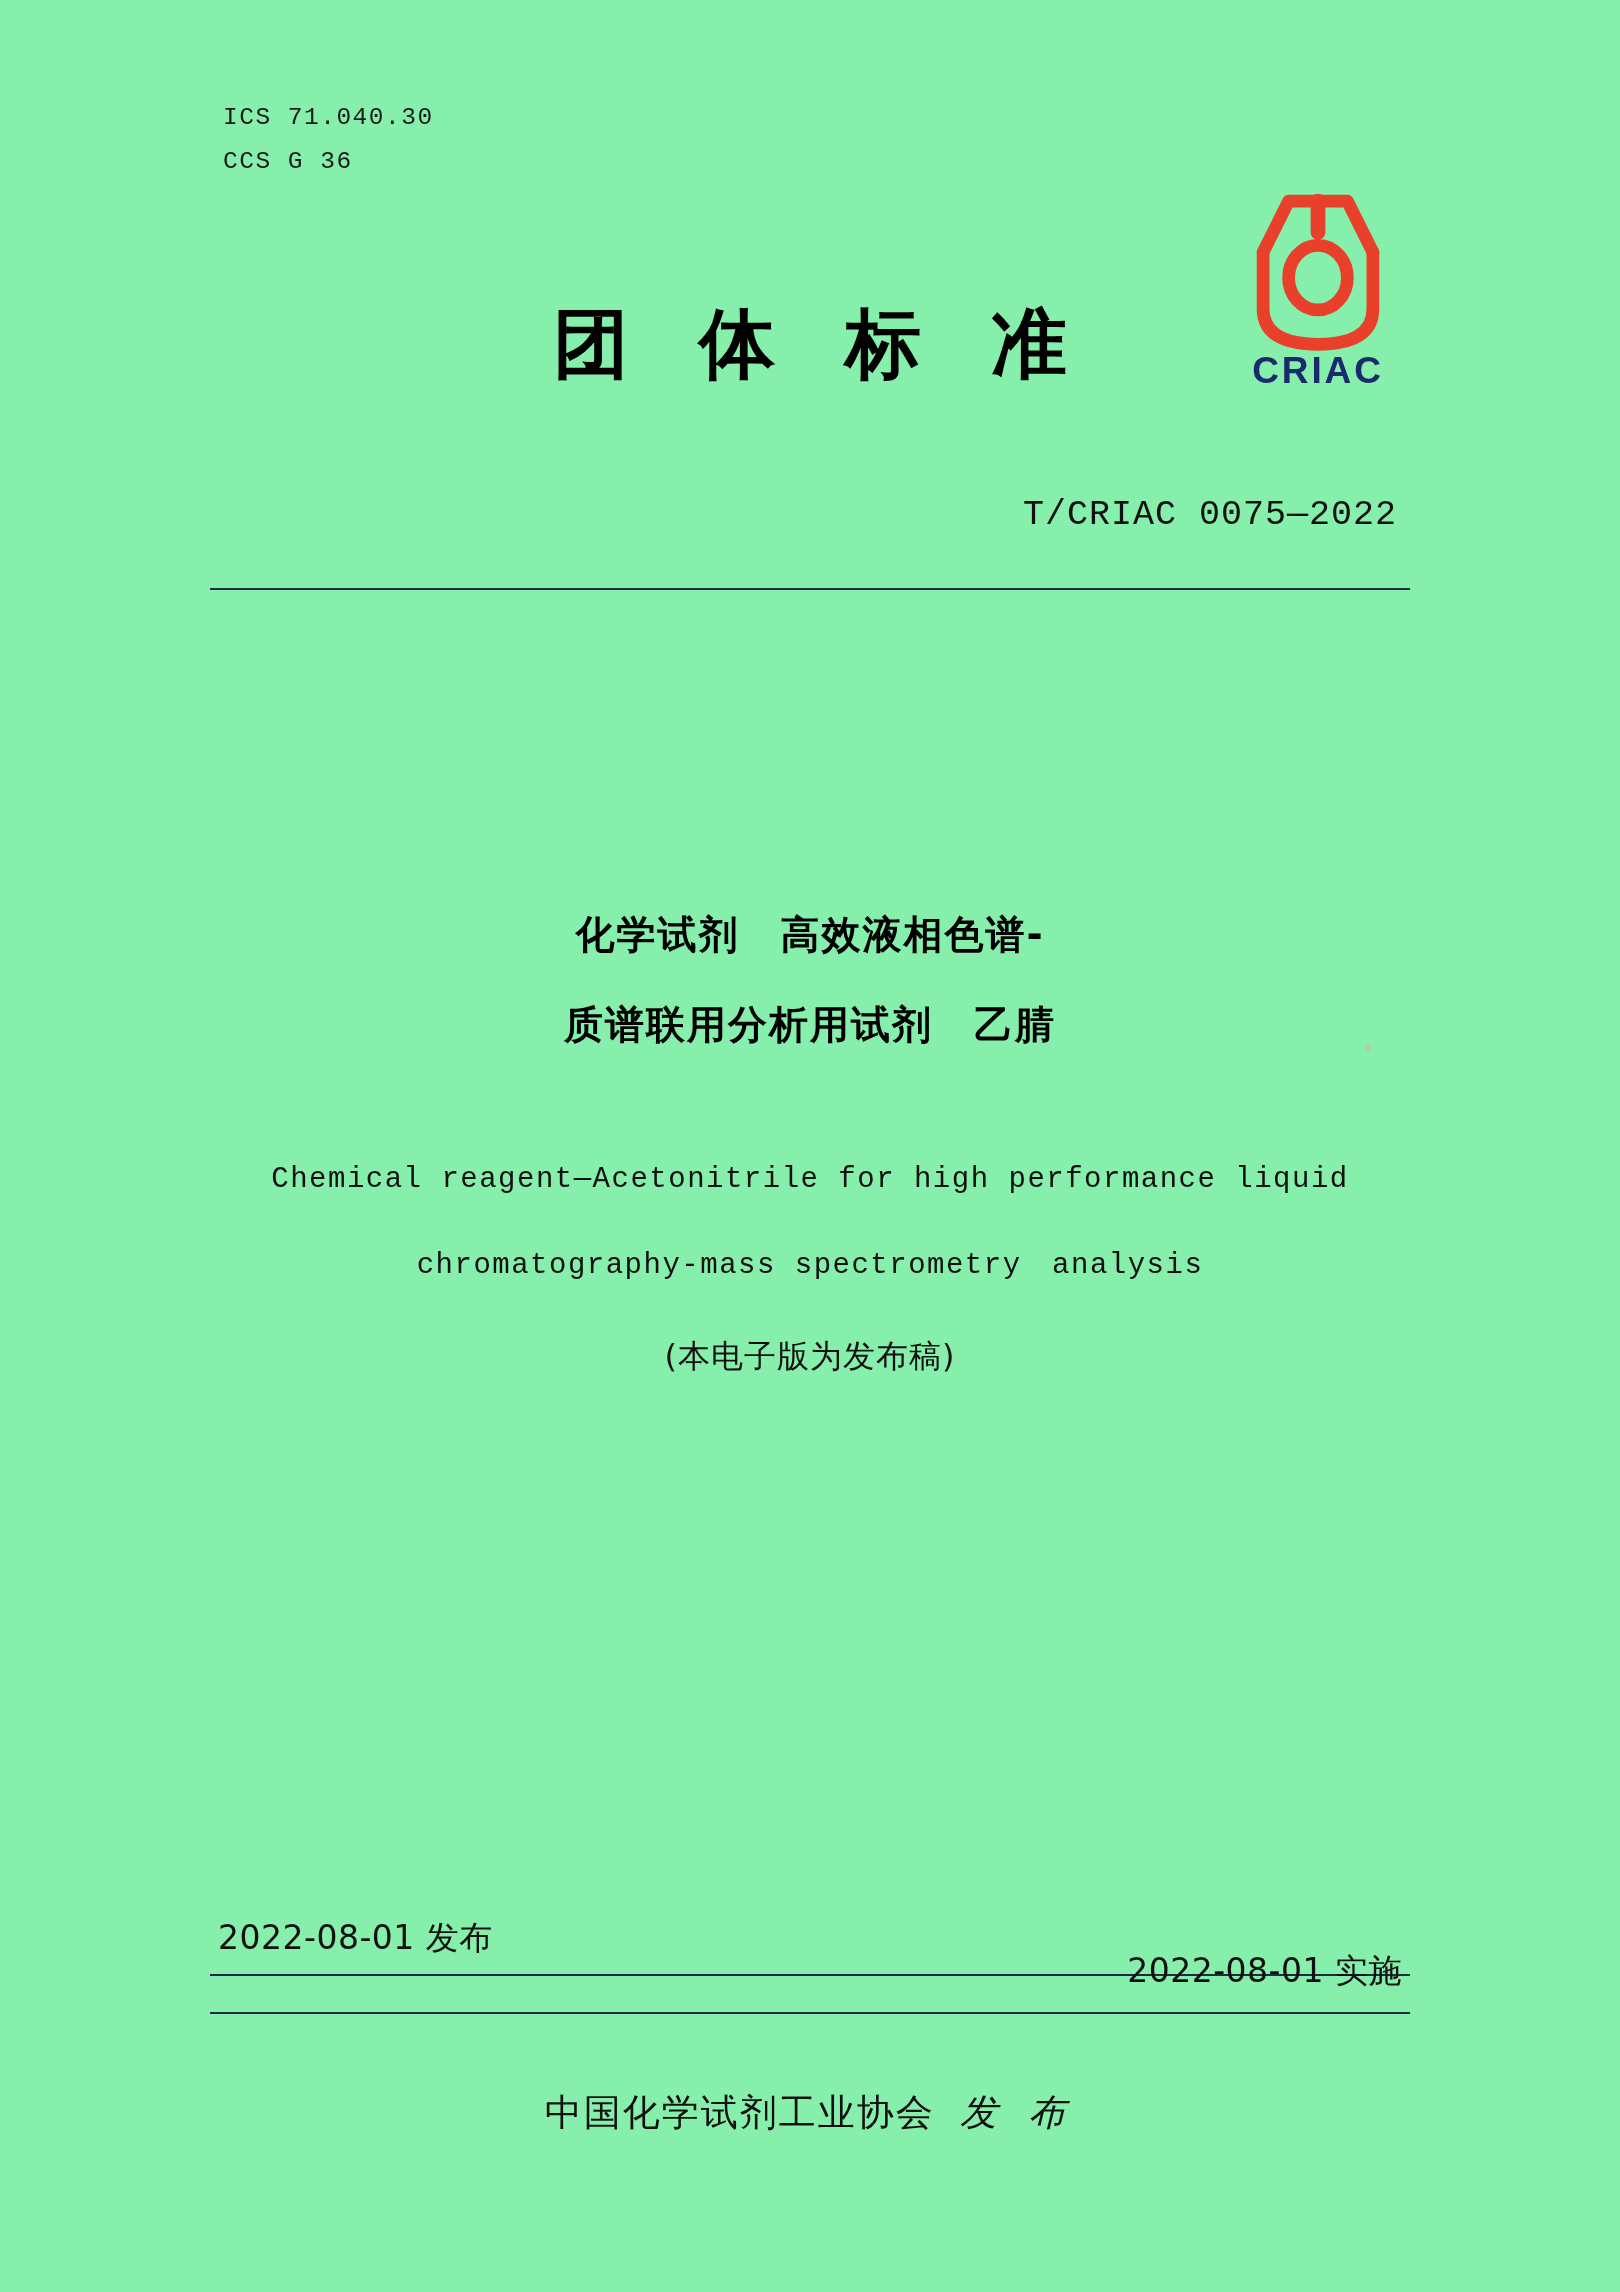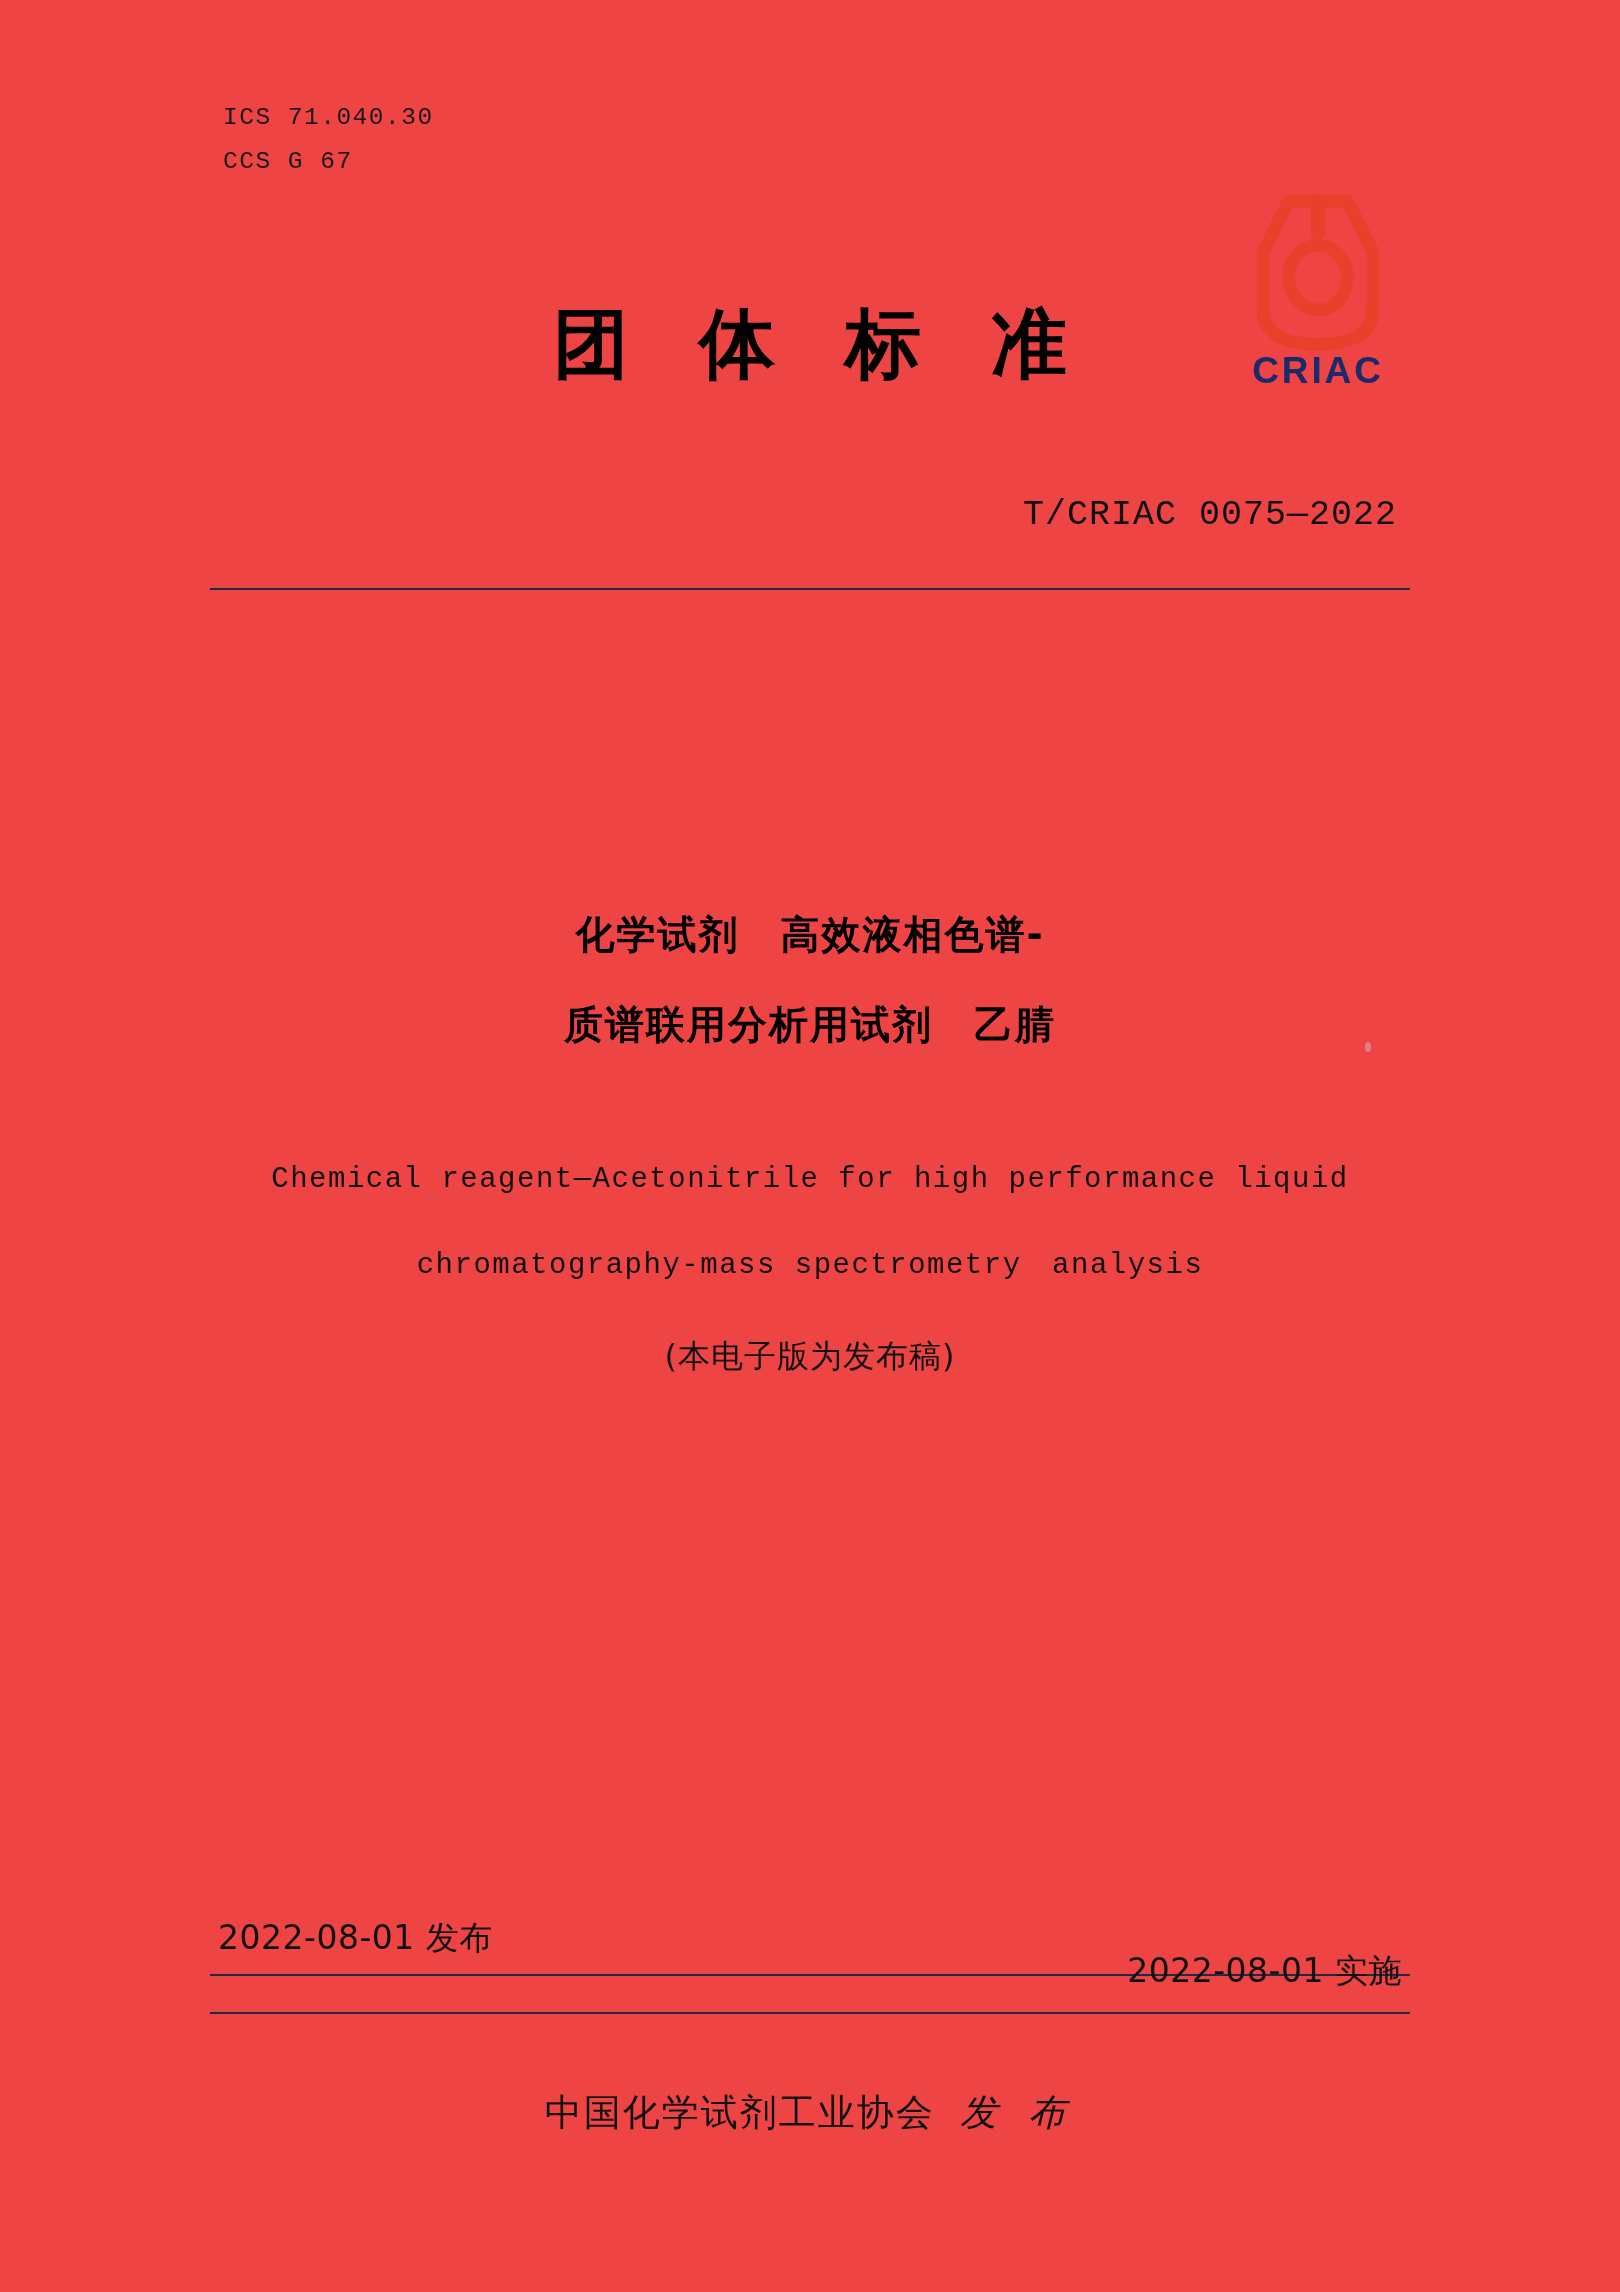--- a/index.html
+++ b/index.html
@@ -11,21 +11,21 @@
     width: 1620px;
     height: 2293px;
     position: relative;
     font-family: "Liberation Sans", sans-serif;
     color: #111111;
     overflow: hidden;
   }
   .page {
     position: absolute;
     inset: 0;
-    background: #ef4444;
+    background: #86efac;
   }
 
   
   .codes {
     position: absolute;
     left: 223px;
     top: 96px;
     font-family: "Liberation Mono", monospace;
     font-size: 24.5px;
     letter-spacing: 1.5px;
@@ -190,21 +190,21 @@
     opacity: .55;
   }
 </style>
 </head>
 <body>
 
 <div class="page">
 
   <div class="codes">
     <div>ICS 71.040.30</div>
-    <div>CCS G 67</div>
+    <div>CCS G 36</div>
   </div>
 
   <div class="logo">
     <svg width="196" height="196" viewBox="0 0 200 200" aria-hidden="true">
       <g fill="none" stroke="#e8402a" stroke-width="13" stroke-linecap="round" stroke-linejoin="round">
         <path d="M44 92 L44 150 Q44 186 100 186 Q156 186 156 150 L156 92"></path>
         <path d="M44 92 L70 40 L130 40 L156 92"></path>
         <path d="M100 40 L100 72" stroke-width="15"></path>
       </g>
       <ellipse cx="100" cy="118" rx="30" ry="33" fill="none" stroke="#e8402a" stroke-width="13"></ellipse>

